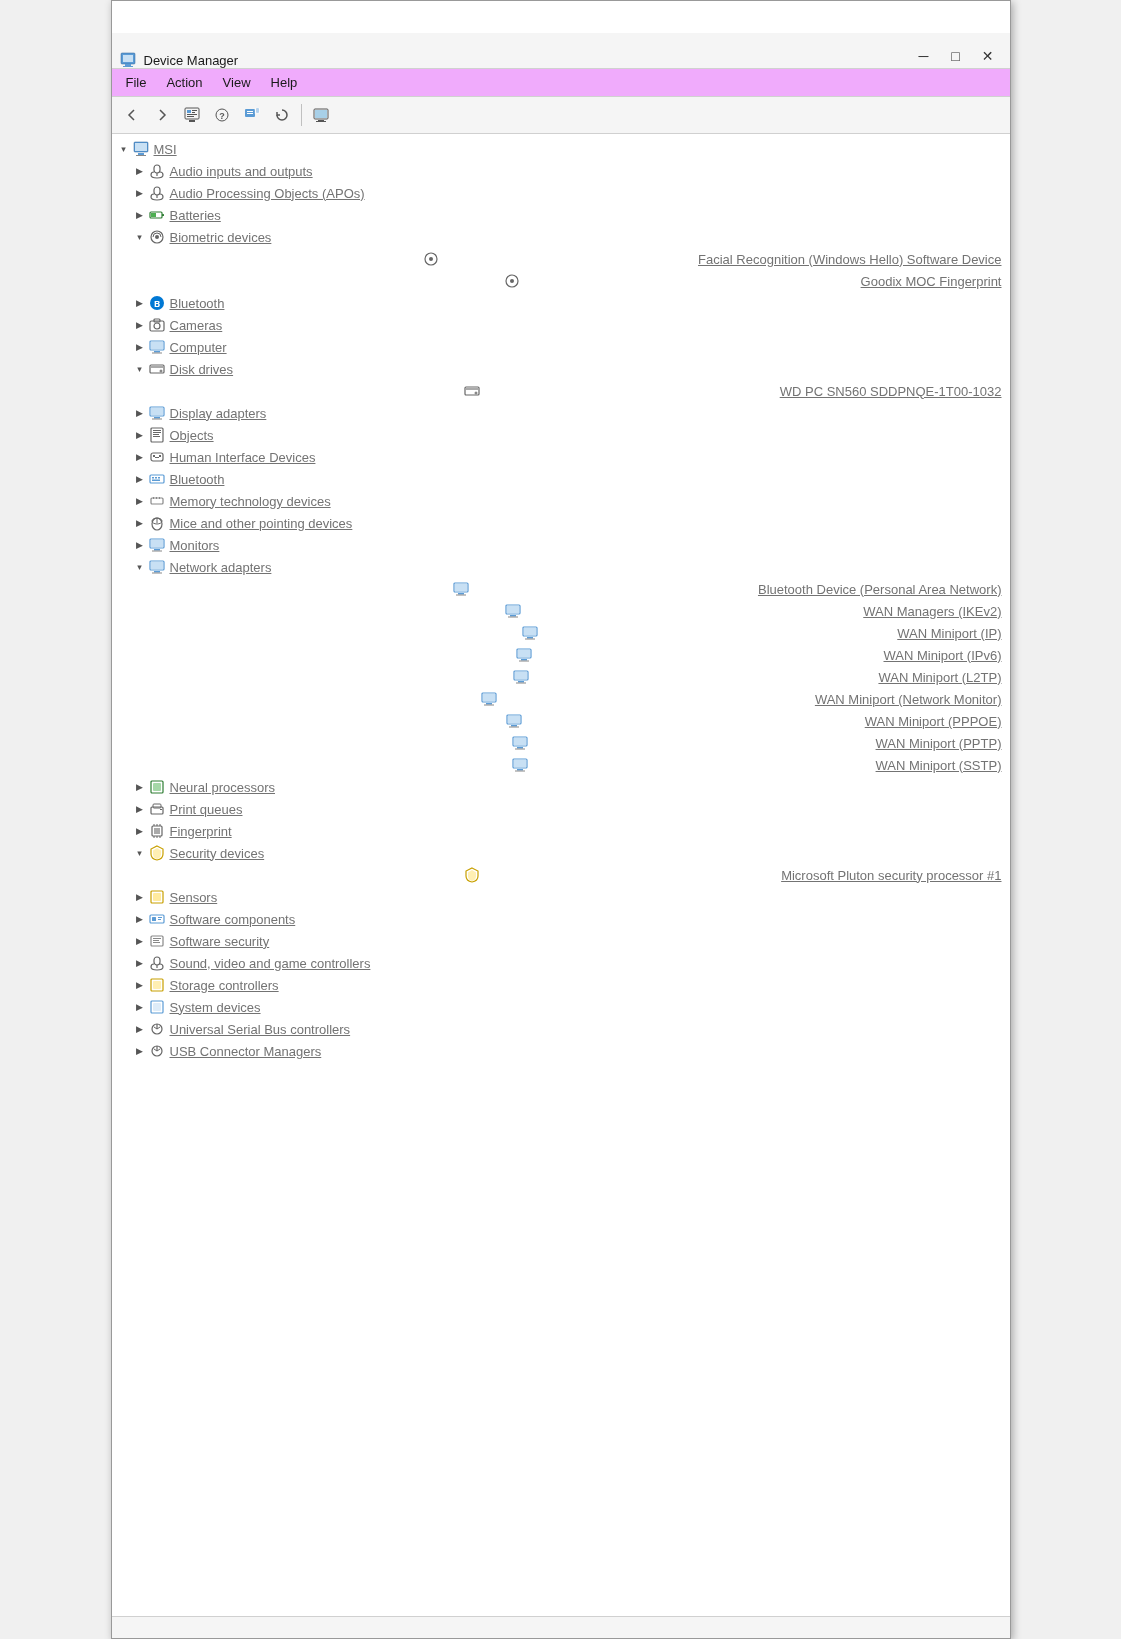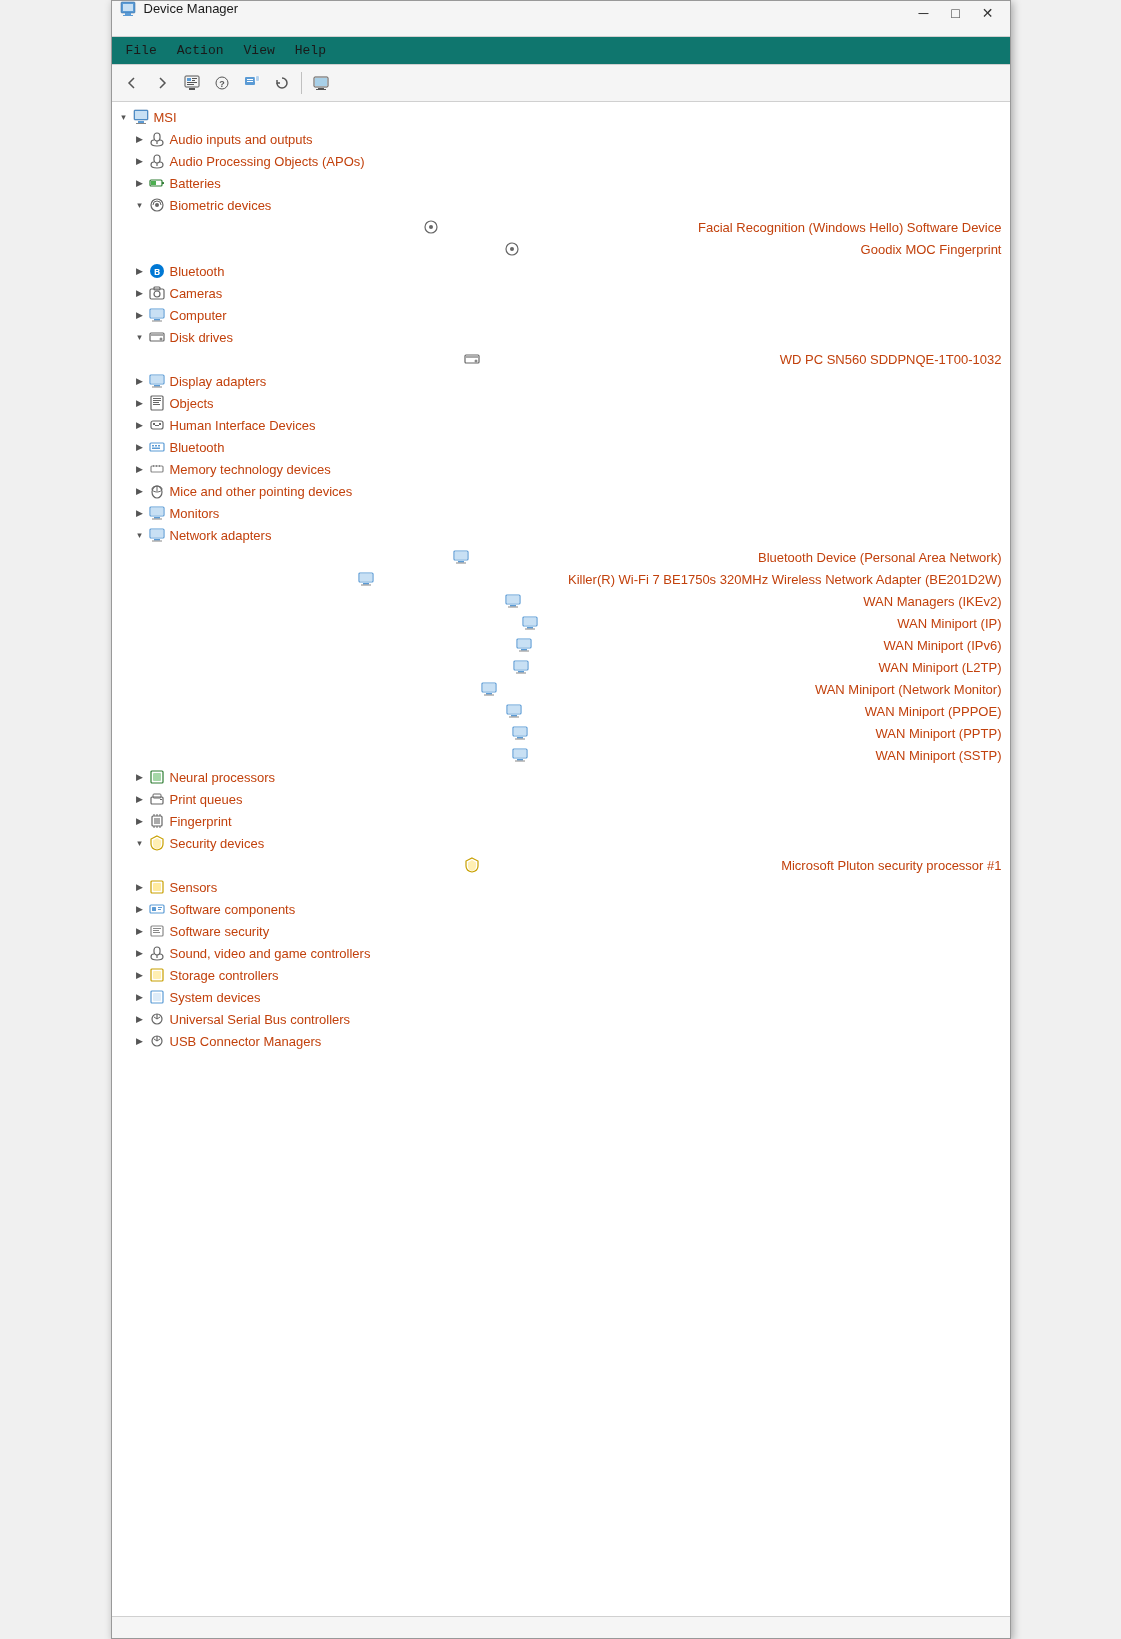--- a/index.html
+++ b/index.html
@@ -17,24 +17,25 @@
       background: #ffffff;
       border: 1px solid #999;
       box-shadow: 2px 2px 8px rgba(0,0,0,0.3);
       display: flex;
       flex-direction: column;
     }
     .title-bar {
       background: #f5f5f5;
       height: 36px;
       display: flex;
-      align-items: flex-start;
+      align-items: flex-end;
       padding: 0 8px;
       border-bottom: 1px solid #d0d0d0;
       user-select: none;
+      margin-top: 32px;
     }
     .title-bar-icon {
       width: 16px;
       height: 16px;
       margin-right: 8px;
       color: #555;
     }
     .title-bar-text {
       flex: 1;
       font-size: 13px;
@@ -52,24 +53,23 @@
       cursor: pointer;
       font-size: 14px;
       color: #333;
       display: flex;
       align-items: center;
       justify-content: center;
       border-radius: 3px;
     }
     .menu-bar {
       display: flex;
-      background: #0f766e;
+      background: #f0abfc;
       border-bottom: 1px solid #d0d0d0;
       padding: 2px 4px;
-      font-family: Liberation Mono, monospace;
     }
     .menu-item {
       padding: 4px 10px;
       cursor: pointer;
       border-radius: 3px;
       color: #1a1a1a;
       font-size: 13px;
     }
     .toolbar {
       display: flex;
@@ -126,21 +126,22 @@
       height: 18px;
       margin-right: 4px;
       display: flex;
       align-items: center;
       justify-content: center;
       font-size: 14px;
       flex-shrink: 0;
     }
     .tree-label {
       font-size: 13px;
-      color: #c2410c;
+      color: #737373;
+      text-decoration: underline;
     }
     .indent-0 { padding-left: 4px; }
     .indent-1 { padding-left: 20px; }
     .indent-2 { padding-left: 40px; justify-content: space-between; }
     .icon-gray { color: #666; }
   </style>
 </head>
 <body>
 
 <div class="window">
@@ -486,32 +487,20 @@
     <div class="tree-item indent-2">
       <span class="tree-toggle" style="opacity:0">▶</span>
       <span class="tree-icon">
         <svg width="16" height="16" viewBox="0 0 16 16">
           <rect x="1" y="2" width="14" height="9" rx="1" fill="none" stroke="#5b9bd5" stroke-width="1.2"></rect>
           <rect x="2" y="3" width="12" height="7" fill="#c8e0f4"></rect>
           <rect x="5" y="12" width="6" height="1.5" fill="#5b9bd5"></rect>
           <rect x="3" y="13.5" width="10" height="1" fill="#888"></rect>
         </svg>
       </span>
-      <span class="tree-label">Killer(R) Wi-Fi 7 BE1750s 320MHz Wireless Network Adapter (BE201D2W)</span>
-    </div>
-    <div class="tree-item indent-2">
-      <span class="tree-toggle" style="opacity:0">▶</span>
-      <span class="tree-icon">
-        <svg width="16" height="16" viewBox="0 0 16 16">
-          <rect x="1" y="2" width="14" height="9" rx="1" fill="none" stroke="#5b9bd5" stroke-width="1.2"></rect>
-          <rect x="2" y="3" width="12" height="7" fill="#c8e0f4"></rect>
-          <rect x="5" y="12" width="6" height="1.5" fill="#5b9bd5"></rect>
-          <rect x="3" y="13.5" width="10" height="1" fill="#888"></rect>
-        </svg>
-      </span>
       <span class="tree-label">WAN Managers (IKEv2)</span>
     </div>
     <div class="tree-item indent-2">
       <span class="tree-toggle" style="opacity:0">▶</span>
       <span class="tree-icon">
         <svg width="16" height="16" viewBox="0 0 16 16">
           <rect x="1" y="2" width="14" height="9" rx="1" fill="none" stroke="#5b9bd5" stroke-width="1.2"></rect>
           <rect x="2" y="3" width="12" height="7" fill="#c8e0f4"></rect>
           <rect x="5" y="12" width="6" height="1.5" fill="#5b9bd5"></rect>
           <rect x="3" y="13.5" width="10" height="1" fill="#888"></rect>

